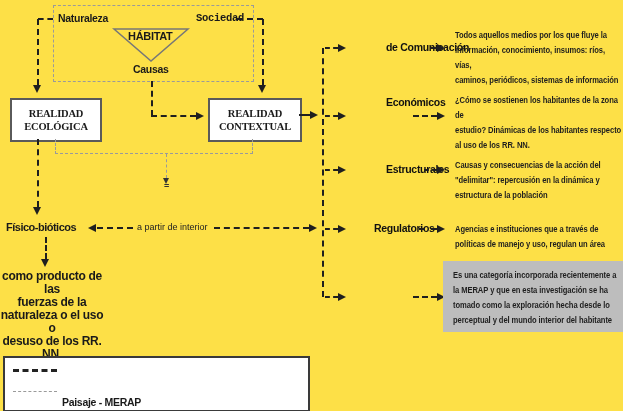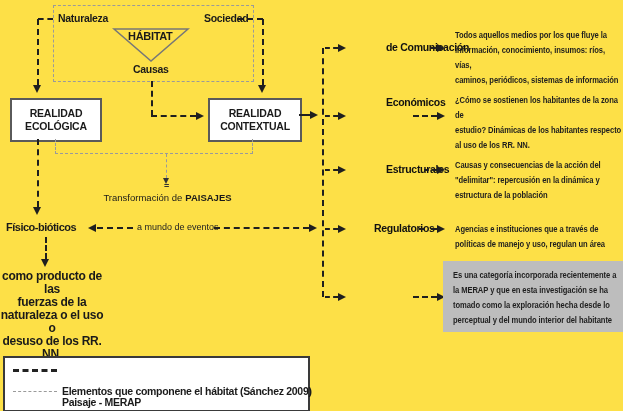--- a/index.html
+++ b/index.html
@@ -19,34 +19,34 @@
   .ar.down{border-left:4px solid transparent;border-right:4px solid transparent;border-top:8px solid #1f1f1f;}
   .ar.downsm{border-left:3px solid transparent;border-right:3px solid transparent;border-top:6px solid #333;}
   
   .lbl{position:absolute;font-weight:700;font-size:10.5px;letter-spacing:-0.3px;white-space:nowrap;}
   .cat{position:absolute;font-weight:700;font-size:10.5px;letter-spacing:-0.3px;white-space:nowrap;color:#111;margin-left:36px;}
   .desc{position:absolute;width:210px;font-weight:700;font-size:9.5px;line-height:15px;
         letter-spacing:-0.1px;white-space:pre-line;color:#1e1e1e;
         transform:scaleX(0.8);transform-origin:left top;}
   .rbox{position:absolute;width:88px;height:40px;border:2px solid #5a5a5a;background:#fff;
         display:flex;align-items:center;justify-content:center;text-align:center;
-        font-weight:700;font-size:10.5px;line-height:13px;letter-spacing:-0.2px;white-space:pre-line;}
+        font-weight:700;font-size:10.5px;line-height:13px;letter-spacing:-0.2px;white-space:pre-line;font-family:Liberation Serif, serif;}
   .ml{white-space:pre-line;}
   .graybg{background:#b5b5b5;}
   .legendbox{position:absolute;left:3px;top:356px;width:303px;height:52px;border:2px solid #3a3a3a;background:#fff;}
   .sample{position:absolute;width:44px;height:0;}
 </style>
 </head>
 <body>
 
 <div id="canvas">
 
   <div style="position:absolute;left:53px;top:5px;width:199px;height:75px;border:1px dashed #9a9a9a;"></div>
   <div class="lbl" style="left:58px;top:12px;">Naturaleza</div>
-  <div class="lbl" style="left:204px;top:12px;">Sociedad</div>
+  <div class="lbl" style="left:196px;top:12px;font-family:Liberation Mono, monospace;">Sociedad</div>
   <svg style="position:absolute;left:112px;top:27px;" width="78" height="36">
     <polygon points="2,2 76,2 39,34" fill="none" stroke="#777" stroke-width="1.5"></polygon>
   </svg>
   <div class="lbl" style="left:128px;top:30px;font-size:11px;">HÁBITAT</div>
   <div class="lbl" style="left:133px;top:63px;">Causas</div>
 
   <div class="dh" style="left:38px;top:18px;width:15px;"></div>
   <div class="dv" style="left:37px;top:19px;height:66px;"></div>
   <div class="ar down" style="left:33px;top:85px;"></div>
 
@@ -65,31 +65,28 @@
 
   <div class="dh" style="left:299px;top:114px;width:11px;"></div>
   <div class="ar right" style="left:310px;top:111px;"></div>
 
   <div class="dv thin" style="left:55px;top:139px;height:15px;"></div>
   <div class="dv thin" style="left:252px;top:139px;height:15px;"></div>
   <div class="dh thin" style="left:55px;top:153px;width:198px;"></div>
   <div class="dv thin" style="left:166px;top:154px;height:24px;"></div>
   <div class="ar downsm" style="left:163px;top:178px;"></div>
   <div class="lbl" style="left:164px;top:181px;font-size:9px;color:#333;">=</div>
-  <div style="position:absolute;left:100px;top:192px;width:135px;text-align:center;font-size:9.5px;white-space:nowrap;">
-    <span style="font-weight:400;margin-right:3px;">Transformación de</span><span style="font-weight:700;">PAISAJES</span>
-  </div>
 
   <div class="dv" style="left:37px;top:139px;height:68px;"></div>
   <div class="ar down" style="left:33px;top:207px;"></div>
   <div class="lbl" style="left:6px;top:221px;font-size:11px;letter-spacing:-0.5px;">Físico-bióticos</div>
 
   <div class="ar left" style="left:88px;top:224px;"></div>
   <div class="dh" style="left:97px;top:227px;width:36px;"></div>
-  <div style="position:absolute;left:137px;top:222px;font-size:9px;font-weight:400;color:#222;white-space:nowrap;">a mundo de eventos</div>
+  <div style="position:absolute;left:137px;top:222px;font-size:9px;font-weight:400;color:#222;white-space:nowrap;">a partir de interior</div>
   <div class="dh" style="left:214px;top:227px;width:95px;"></div>
   <div class="ar right" style="left:309px;top:224px;"></div>
 
   <div class="dv" style="left:45px;top:237px;height:22px;"></div>
   <div class="ar down" style="left:41px;top:259px;"></div>
   <div class="ml" style="position:absolute;left:0;top:270px;width:104px;text-align:center;font-size:12px;font-weight:700;line-height:13px;letter-spacing:-0.3px;">como producto de las
 fuerzas de la
 naturaleza o el uso o
 desuso de los RR. NN.</div>
 
@@ -137,15 +134,14 @@
   <div class="graybg" style="position:absolute;left:443px;top:261px;width:180px;height:71px;background:#bdbdbd;"></div>
   <div class="desc" style="left:453px;top:267px;">Es una categoría incorporada recientemente a
 la MERAP y que en esta investigación se ha
 tomado como la exploración hecha desde lo
 perceptual y del mundo interior del habitante</div>
 
   <div class="legendbox"></div>
   <div class="sample" style="left:13px;top:369px;border-top:3px dashed #222;"></div>
   <div class="lbl" style="left:62px;top:364px;margin-top:32px;">Paisaje - MERAP</div>
   <div class="sample" style="left:13px;top:391px;border-top:1px dashed #9a9a9a;"></div>
-  <div class="lbl" style="left:62px;top:385px;">Elementos que componene el hábitat (Sánchez 2009)</div>
 
 </div>
 
 </body></html>

